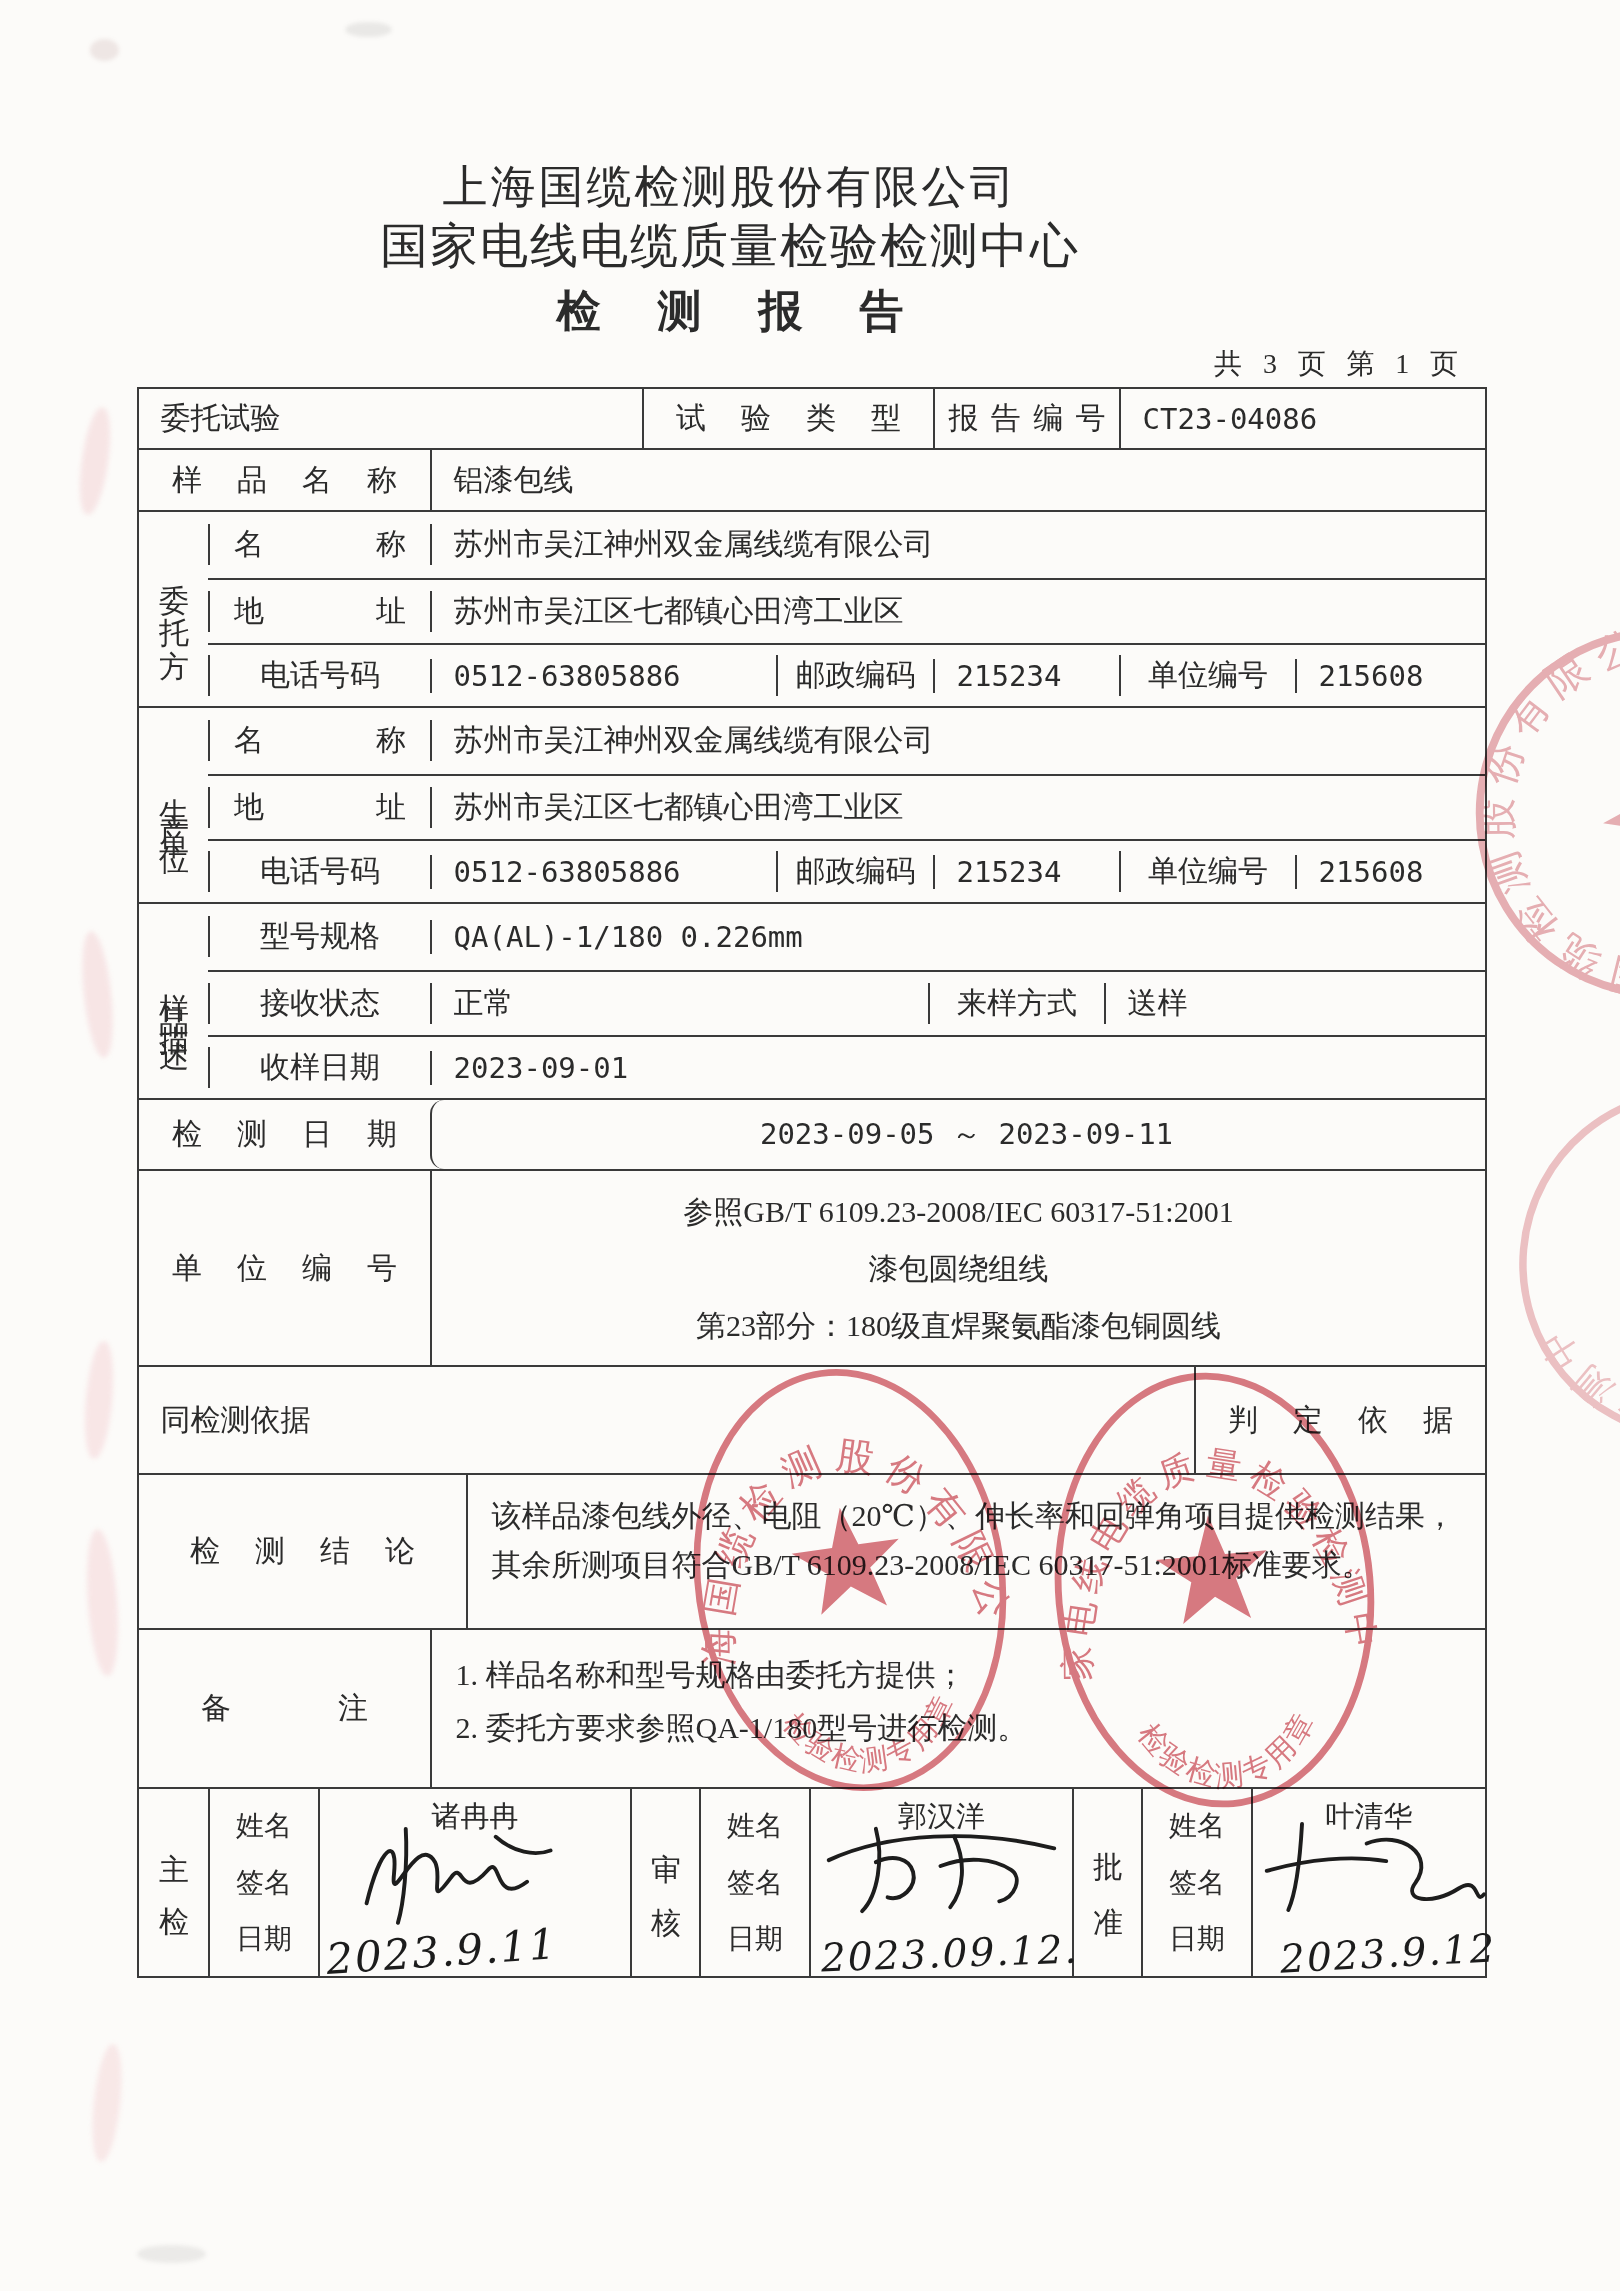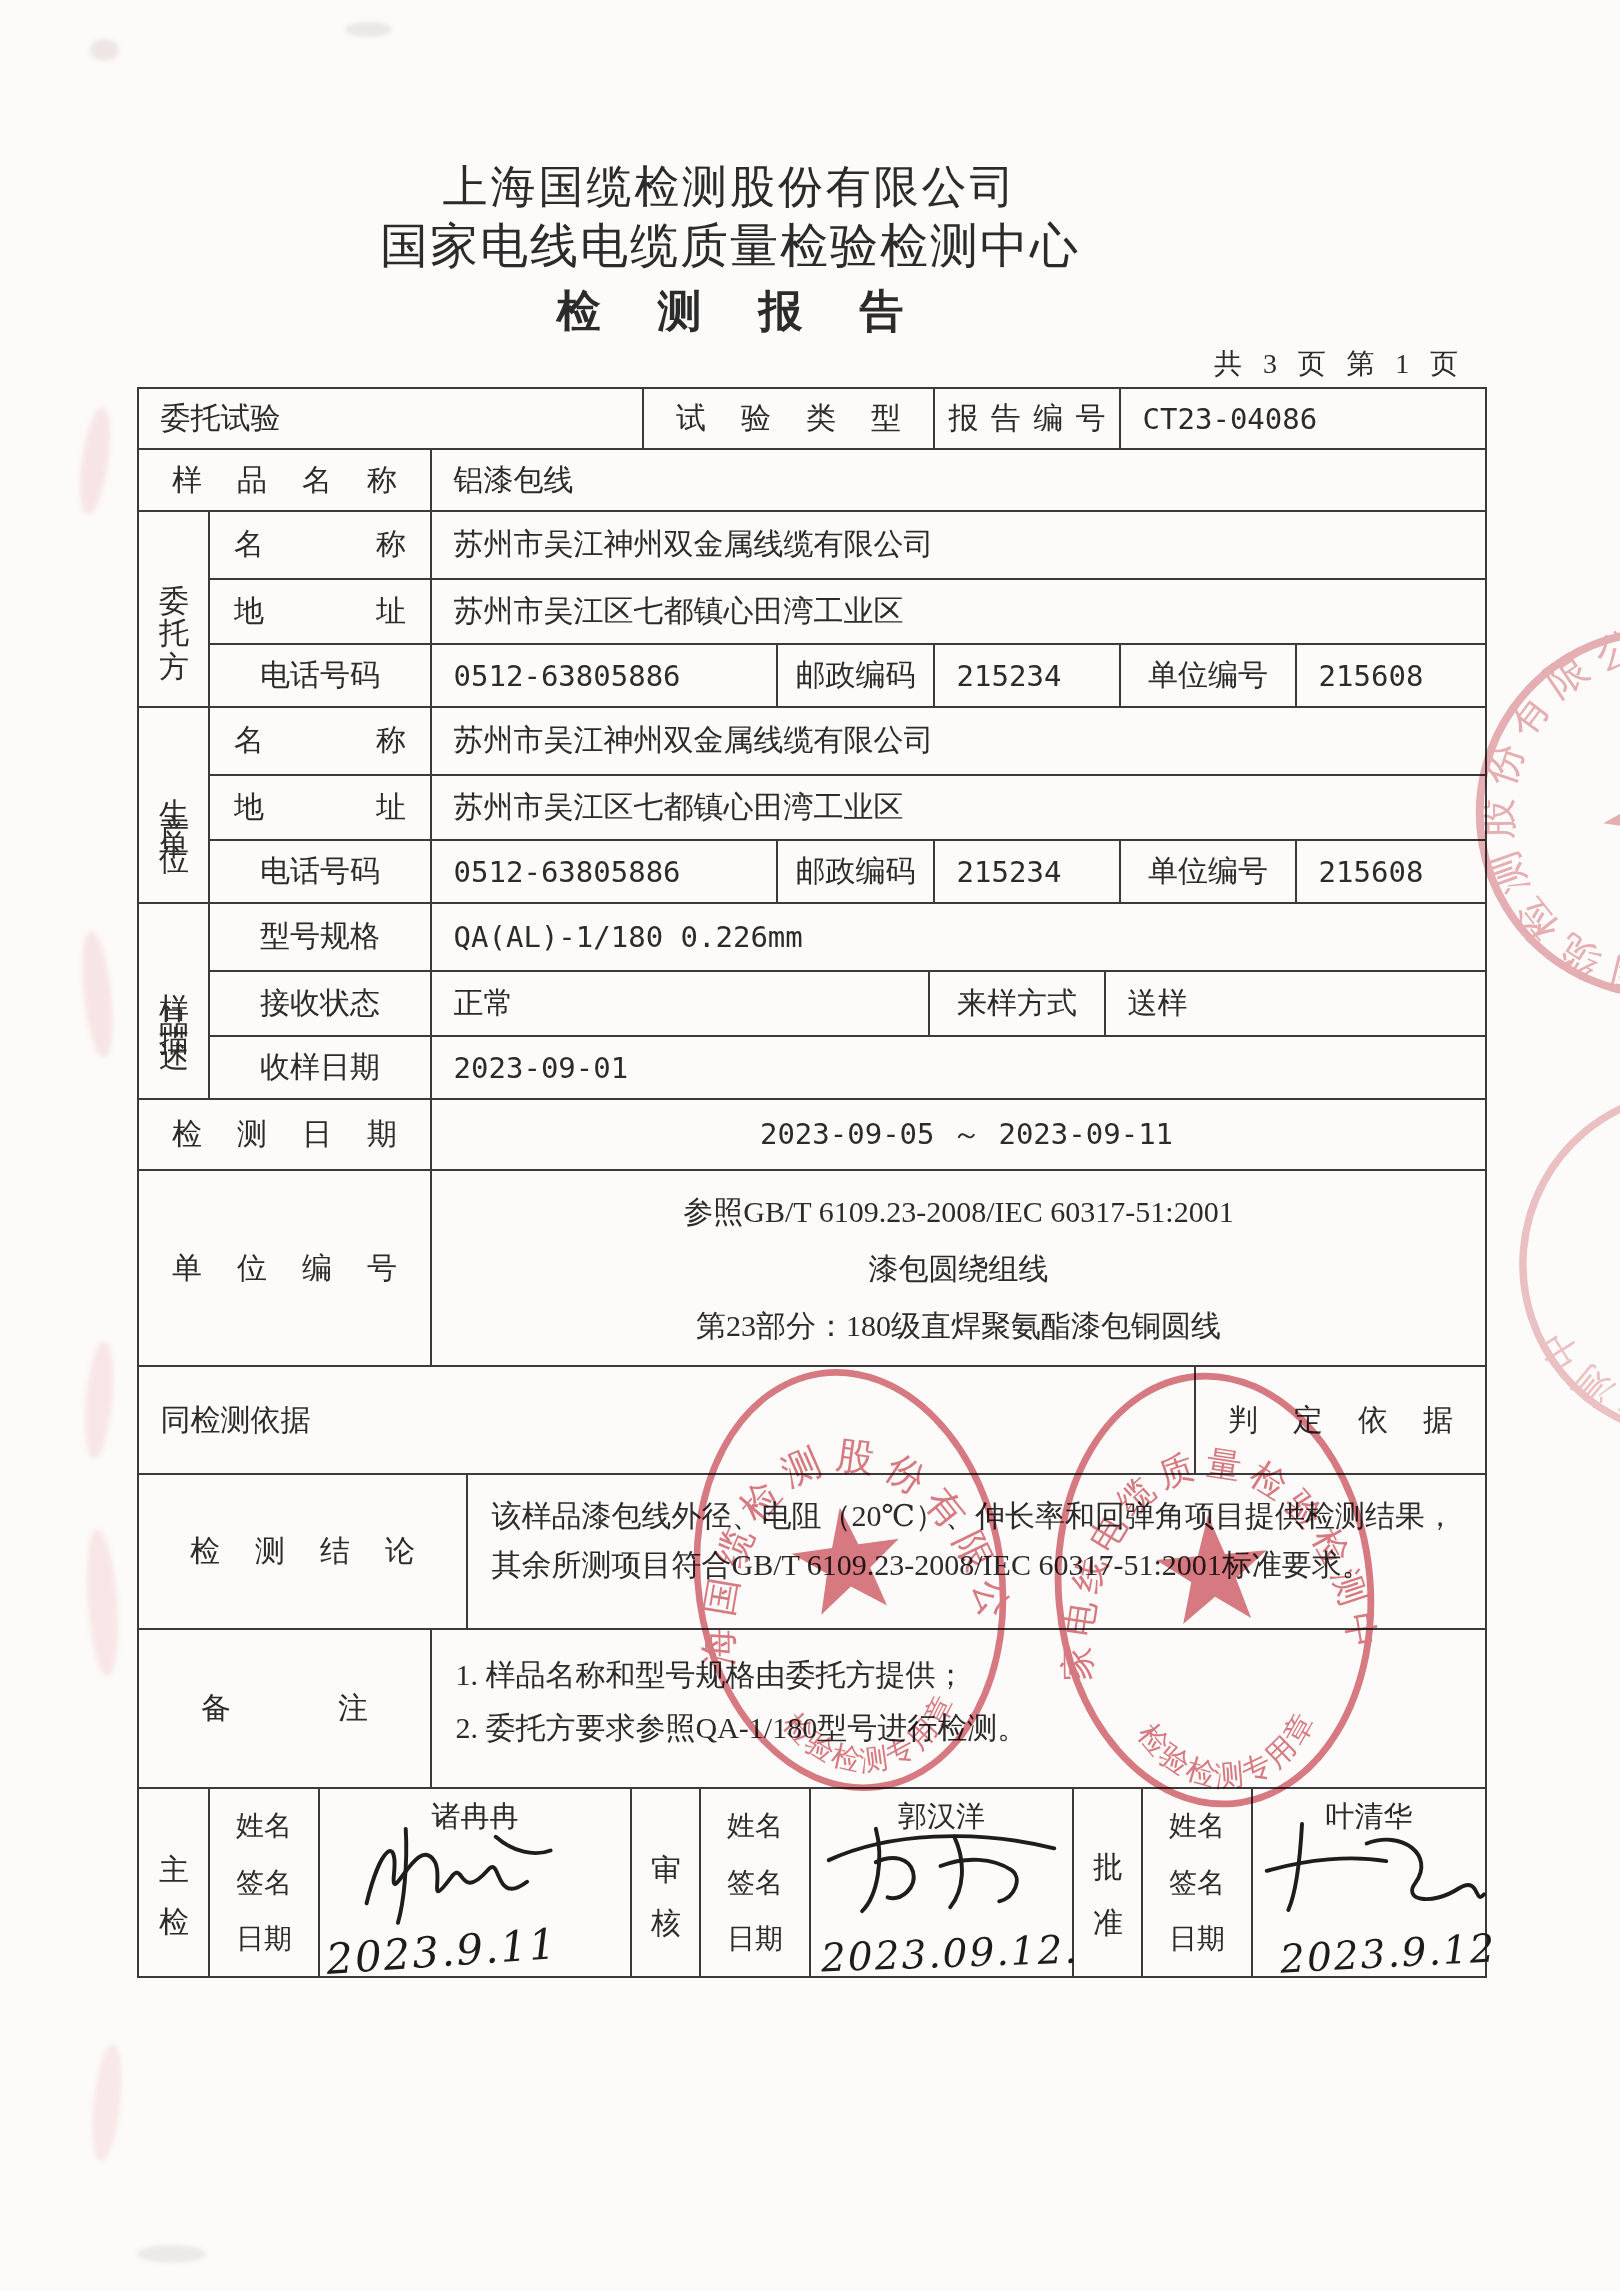--- a/index.html
+++ b/index.html
@@ -11,27 +11,27 @@
   .hdr.l2{top:214px;font-size:48px;letter-spacing:2px;}
   .hdr.l3{top:282px;font-size:44px;letter-spacing:57px;text-indent:57px;font-weight:bold;}
   .pageinfo{position:absolute;top:345px;right:155px;font-size:28px;letter-spacing:6.9px;}
   
   .tbl{position:absolute;left:137px;top:387px;width:1346px;border:2px solid #3a3a3a;box-sizing:content-box;background:transparent;}
   .r{display:flex;box-sizing:border-box;}
   .r + .r{border-top:2px solid #3a3a3a;}
   .c{box-sizing:border-box;border-left:2px solid #3a3a3a;display:flex;align-items:center;font-size:30px;overflow:visible;}
   .r > .c:first-child{border-left:none;}
   .col{flex:1;display:flex;flex-direction:column;}
-  .ir{display:flex;box-sizing:border-box;}
+  .ir{display:flex;box-sizing:border-box;align-items:center;}
   .ir + .ir{border-top:2px solid #3a3a3a;}
   .ir > .c{border-left:2px solid #3a3a3a;}
   .lab{justify-content:center;}
   .jl{display:block;text-align:justify;text-align-last:justify;}
   .val{padding-left:21.6px;}
-  .cen{justify-content:center;padding-left:16px;}
+  .cen{justify-content:center;padding-left:16px;border-radius:14px;}
   .mono{font-family:"DejaVu Sans Mono","Liberation Mono",monospace;font-size:29px;}
   .vlab{writing-mode:vertical-rl;text-orientation:upright;}
   .ls3{letter-spacing:33px;}
   .ls4{letter-spacing:15.7px;}
   .ls2{letter-spacing:55px;}
   .stackcol{flex-direction:column;justify-content:center;align-items:center;}
   .basis div{line-height:57px;text-align:center;}
   .para{display:block;padding:15.7px 25.5px 0 23.5px;line-height:49px;align-items:flex-start;}
   .remarkcol{flex-direction:column;justify-content:flex-start;align-items:flex-start;padding:17.6px 0 0 23.5px;line-height:53px;}
   .fields{flex-direction:column;justify-content:space-between;align-items:center;padding:17.6px 0;font-size:28px;}

